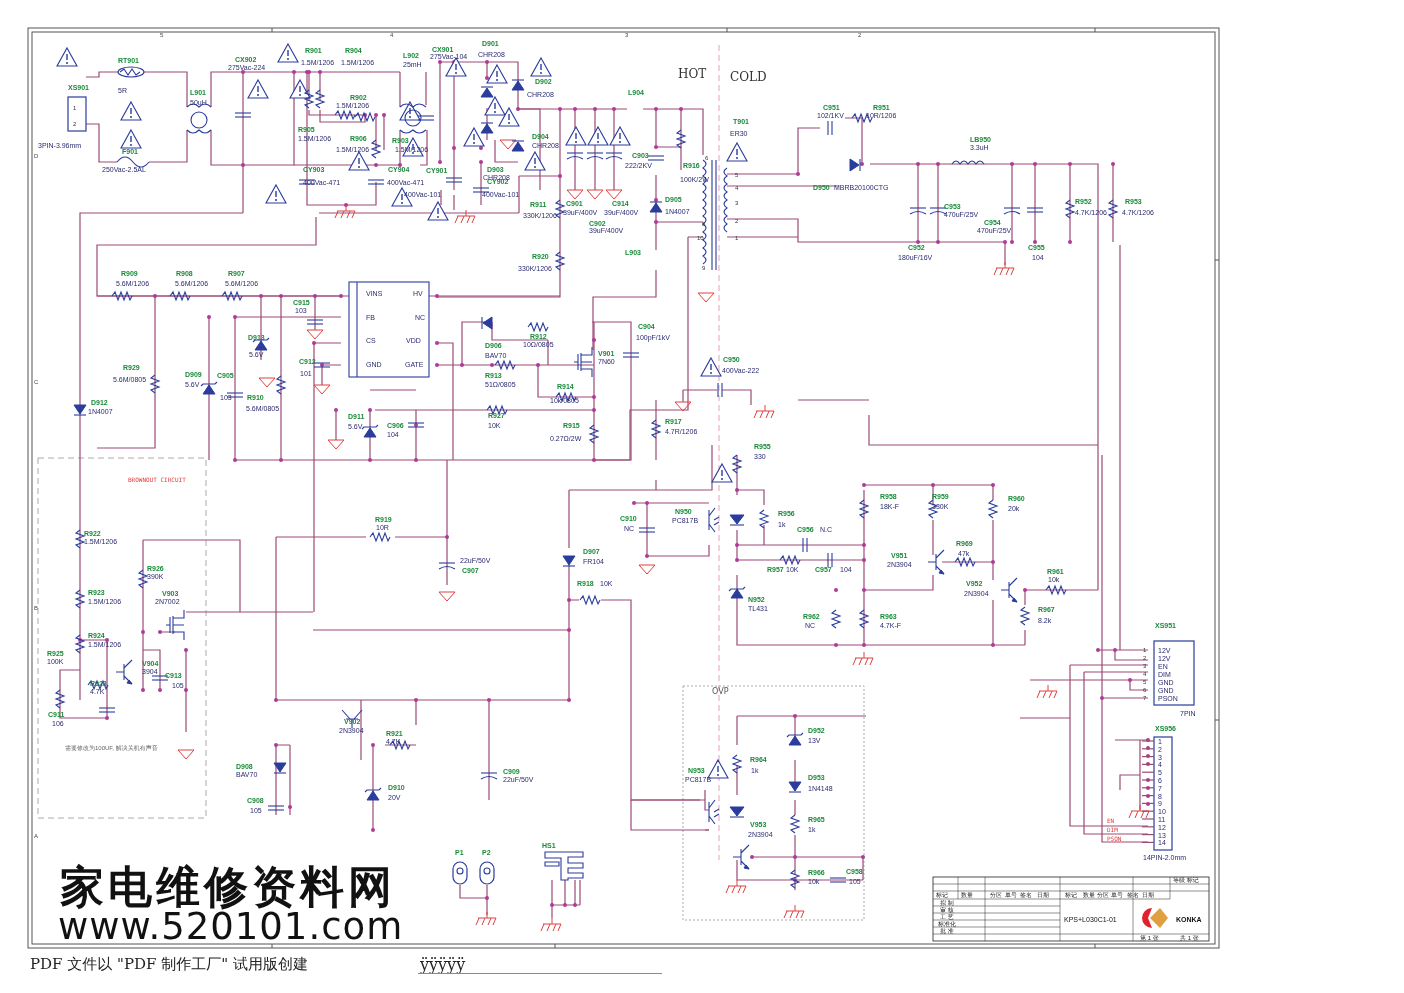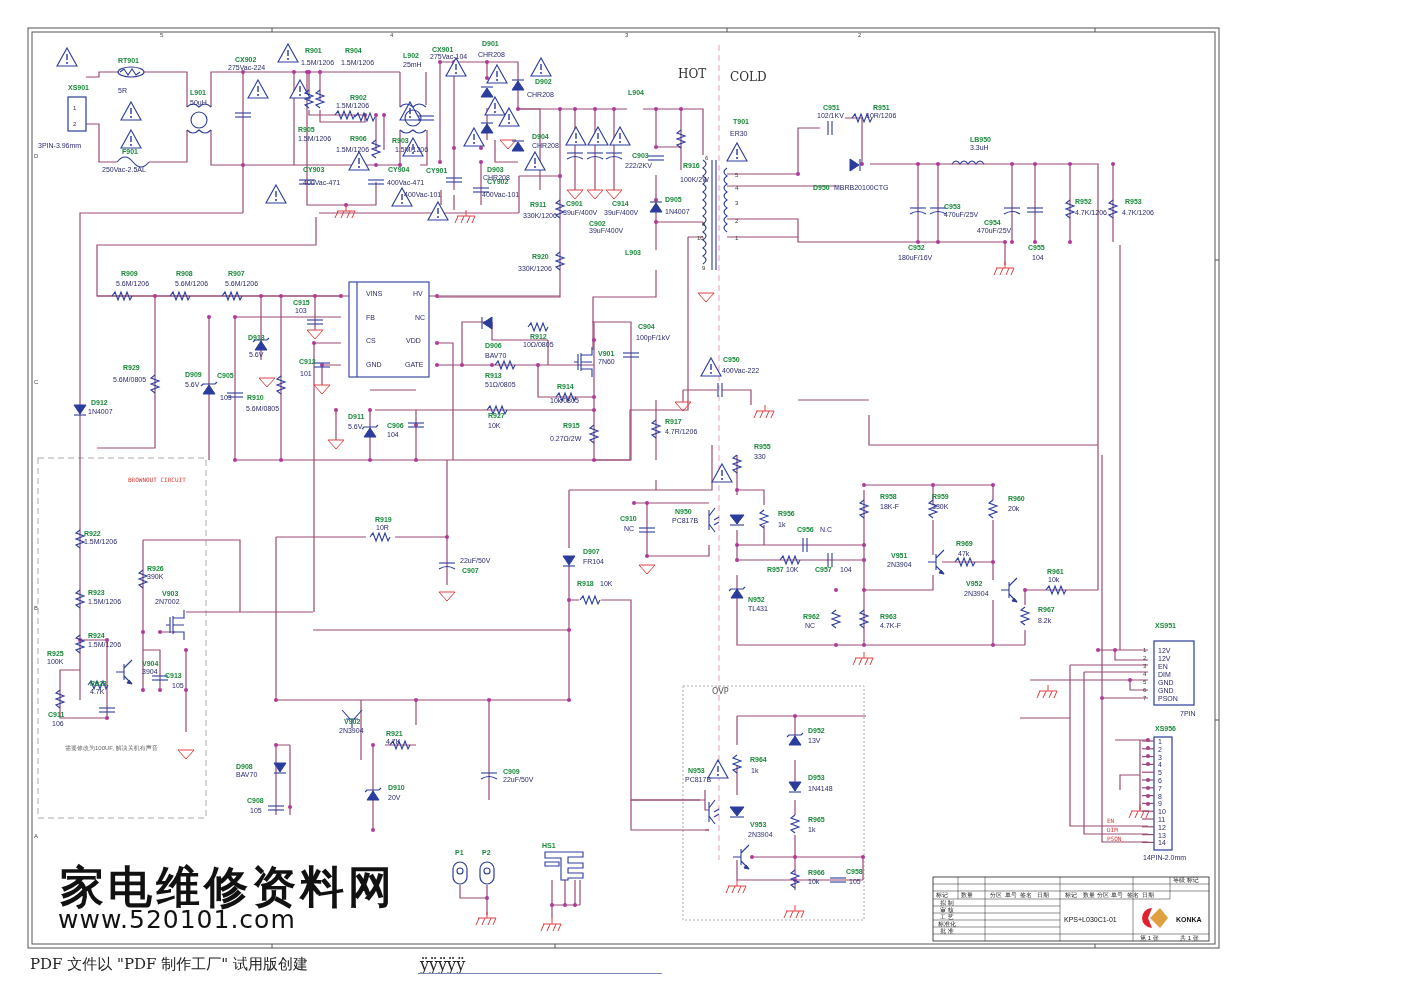--- a/index.html
+++ b/index.html
@@ -13,21 +13,21 @@
   .comp{stroke:#2a3c9c;stroke-width:1.1;fill:none;}
   .compf{fill:#2a3c9c;stroke:#2a3c9c;}
   .dot{fill:#b03a9a;}
   .gnd{stroke:#e04040;stroke-width:1;fill:none;}
   .warn{stroke:#2a3c9c;stroke-width:1.1;fill:#fff;}
   .big{fill:#333;font-family:"DejaVu Serif",serif;font-size:12px;}
   .grid{fill:#444;font-size:6px;}
   .redlbl{fill:#e04040;font-size:6px;font-family:"DejaVu Sans Mono",monospace;}
   .conn{stroke:#2a3c9c;stroke-width:1.2;fill:#fff;}
   #watermark-cn{position:absolute;left:60px;top:858px;font-family:"DejaVu Serif",serif;font-size:44px;font-weight:bold;color:#111;letter-spacing:4px;}
-  #watermark-url{position:absolute;left:58px;top:905px;font-family:"DejaVu Sans",sans-serif;font-size:25px;color:#111;letter-spacing:1px;}
+  #watermark-url{position:absolute;left:58px;top:905px;font-family:"DejaVu Sans",sans-serif;font-size:37px;color:#111;letter-spacing:1px;}
   #pdf-note{position:absolute;left:30px;top:955px;font-family:"DejaVu Serif",serif;font-size:15px;color:#222;}
   #pdf-suffix{position:absolute;left:420px;top:955px;font-family:"DejaVu Serif",serif;font-size:16px;color:#222;}
   #pdf-line{position:absolute;left:418px;top:973px;width:244px;height:1px;background:#7a8ab8;}
   .tb{font-size:6px;fill:#222;}
 </style>
 </head>
 <body>
 
 <svg id="sch" width="1404" height="993" viewBox="0 0 1404 993" xmlns="http://www.w3.org/2000/svg">
 

